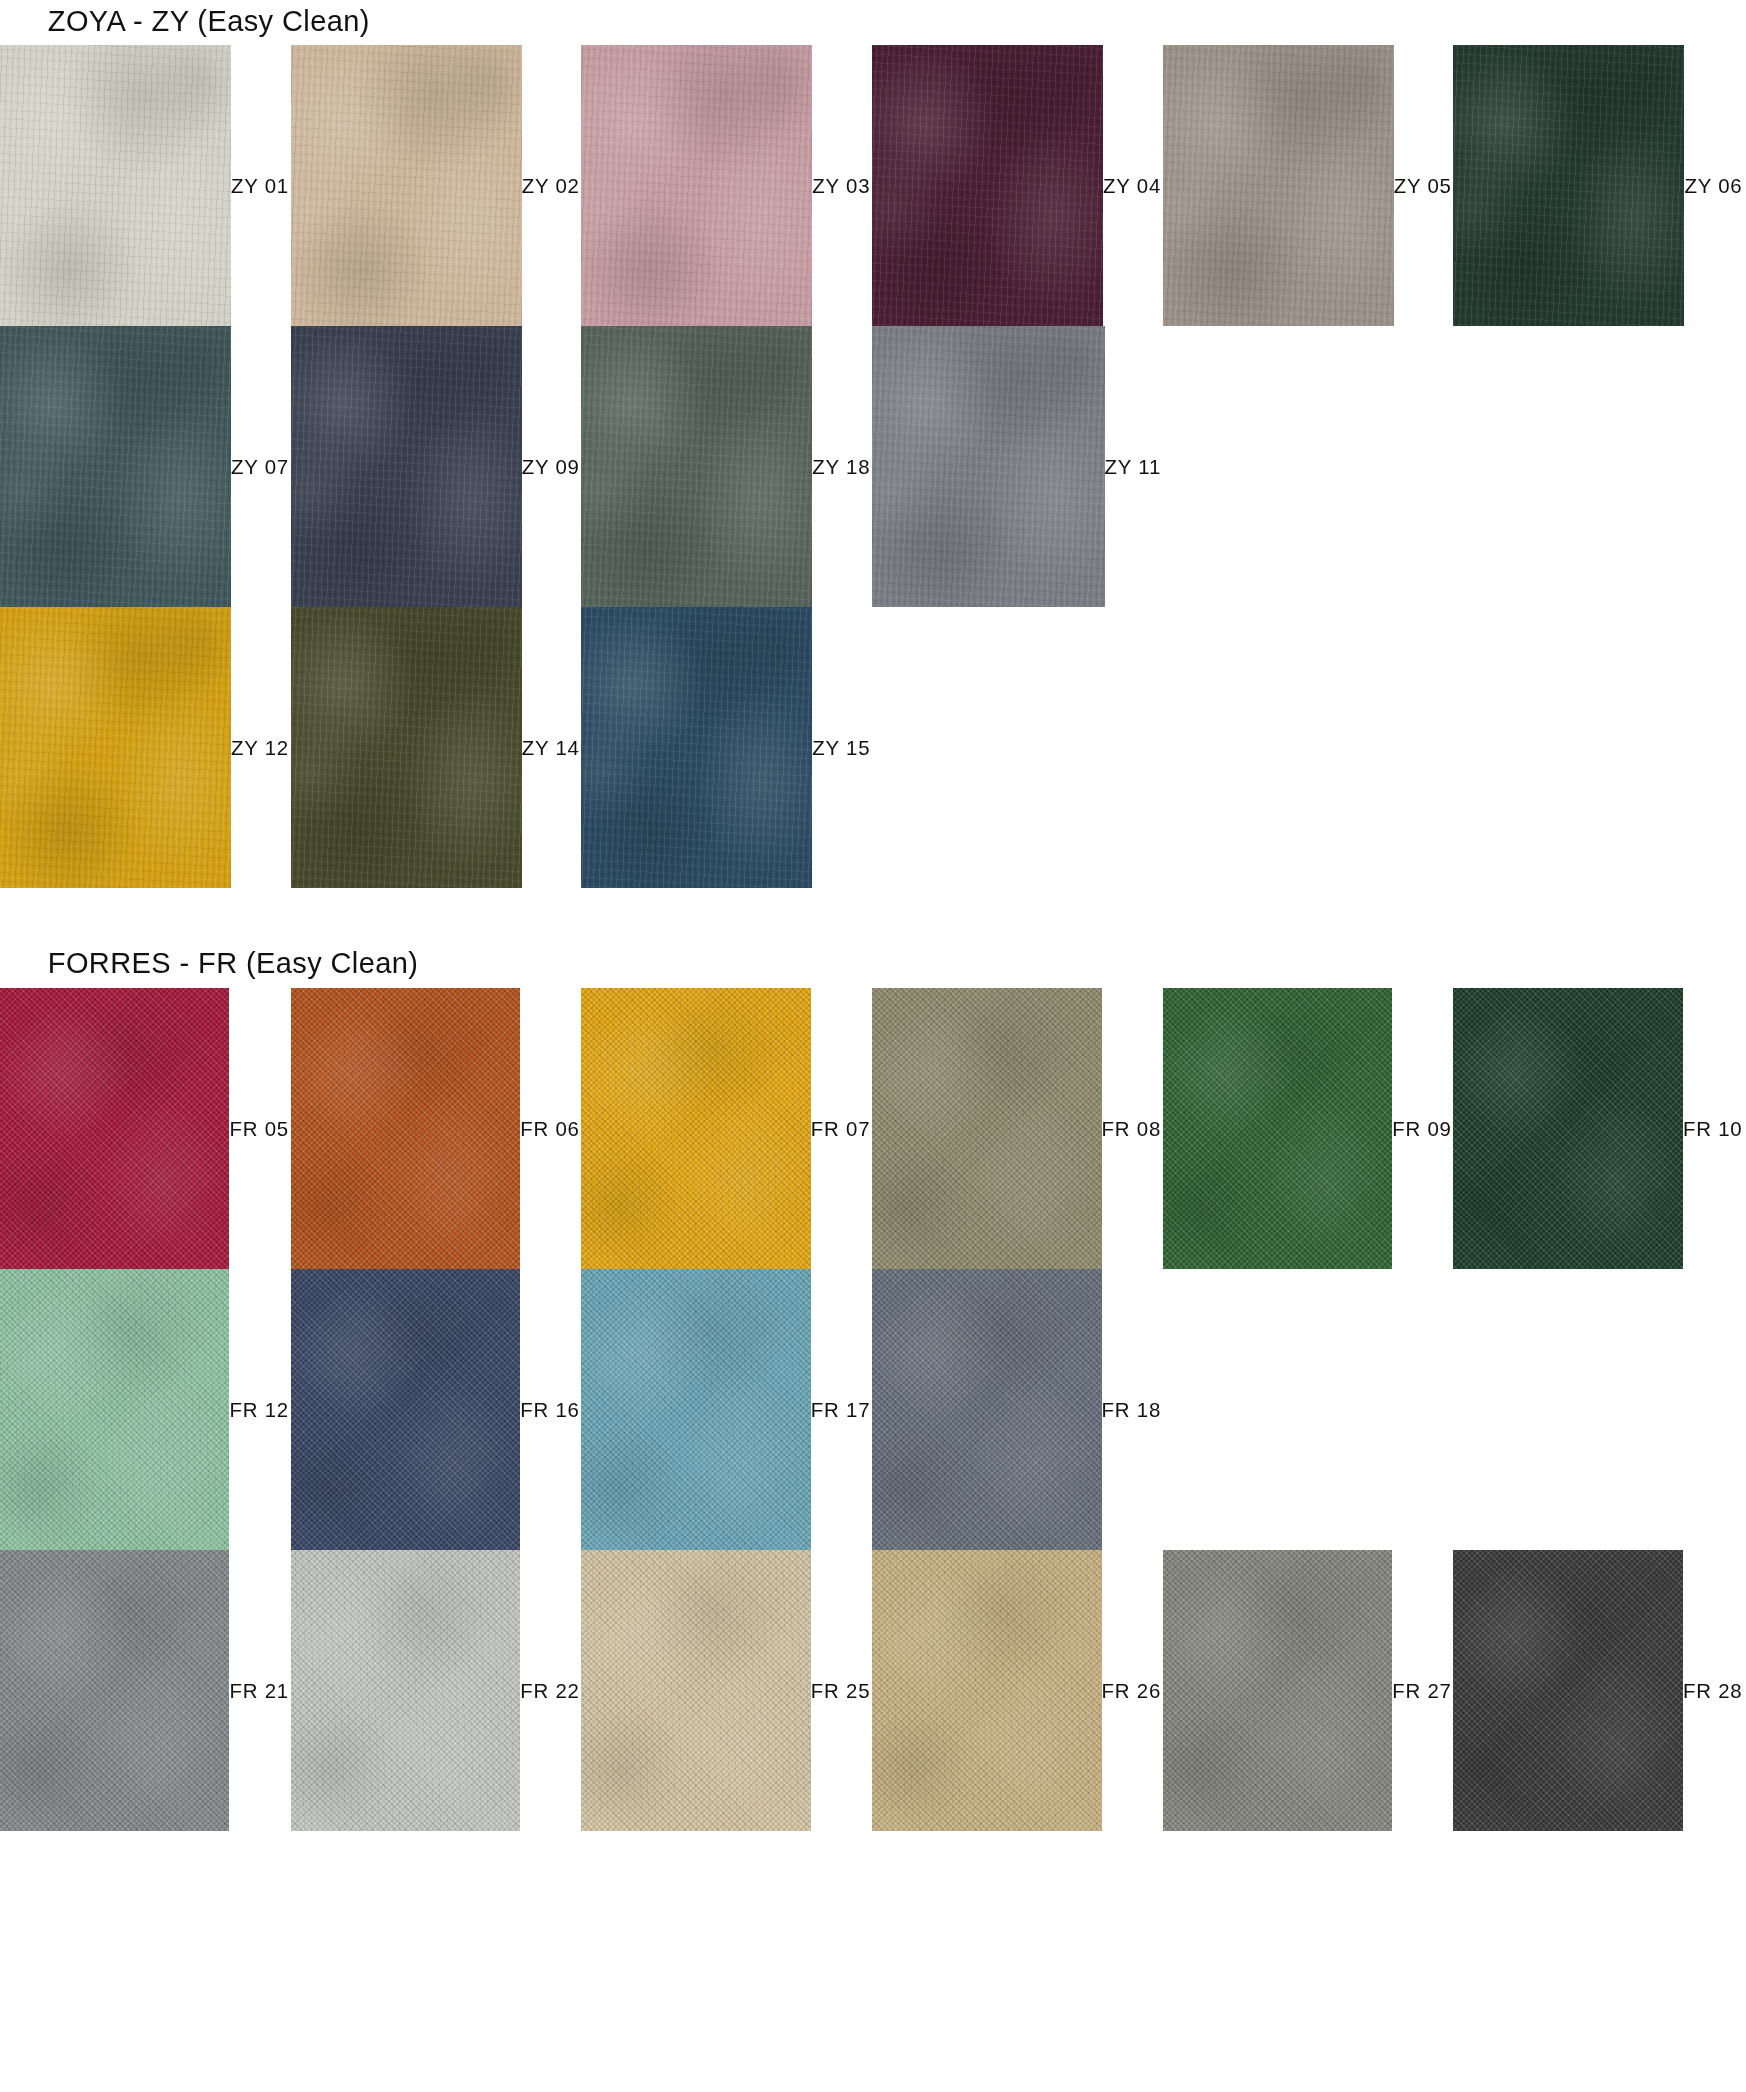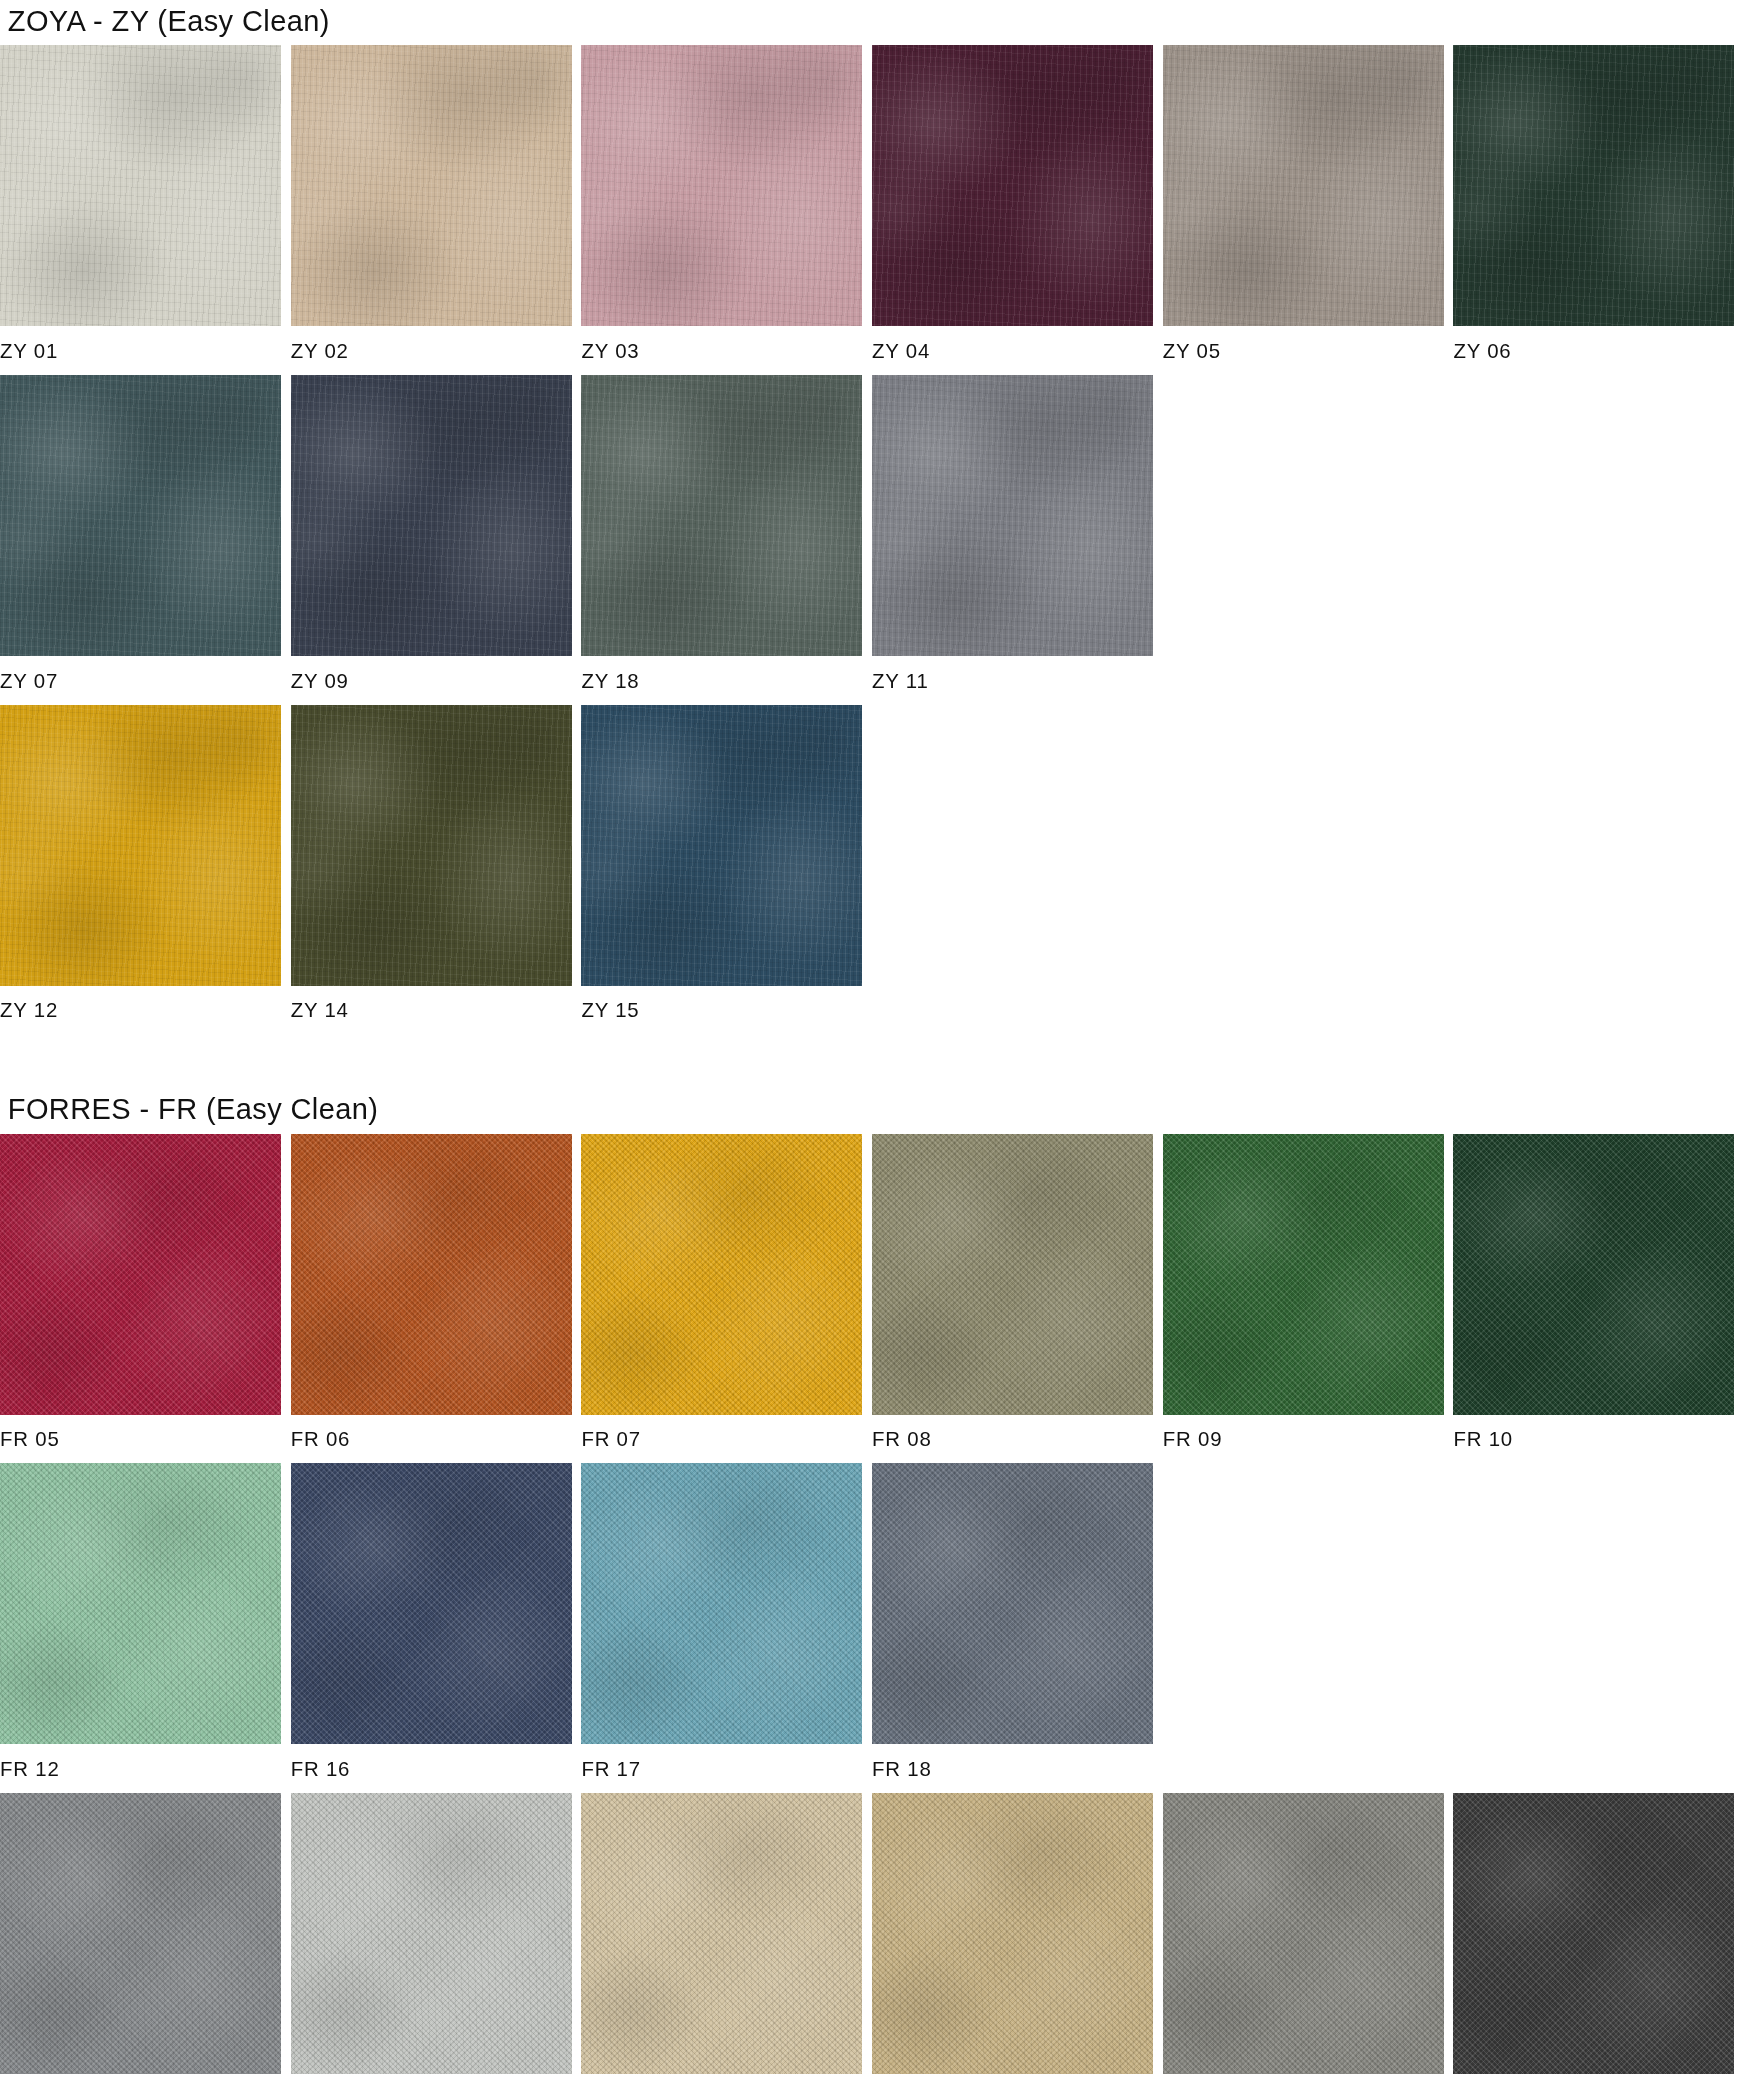--- a/index.html
+++ b/index.html
@@ -25,35 +25,35 @@
   .collection { width: 1747px; }
 
   .collection-title {
     font-size: 29px;
     font-weight: 400;
     letter-spacing: 0.4px;
     color: #111111;
     padding: 5.8px 0 7.8px 7.8px;
     line-height: 1.1;
     white-space: nowrap;
+    margin-left: 40px;
   }
 
   .swatch-row {
     display: grid;
     grid-template-columns: repeat(6, 281px);
     column-gap: 9.7px;
     row-gap: 0;
     width: 1747px;
   }
 
   .swatch-cell {
     width: 289px;
     display: flex;
-    flex-direction: column;
-    align-items: flex-start;
+    align-items: center;
   }
 
   .swatch {
     width: 281px;
     height: 281px;
     position: relative;
     overflow: hidden;
     background-color: #cccccc;
     display: block;
   }

